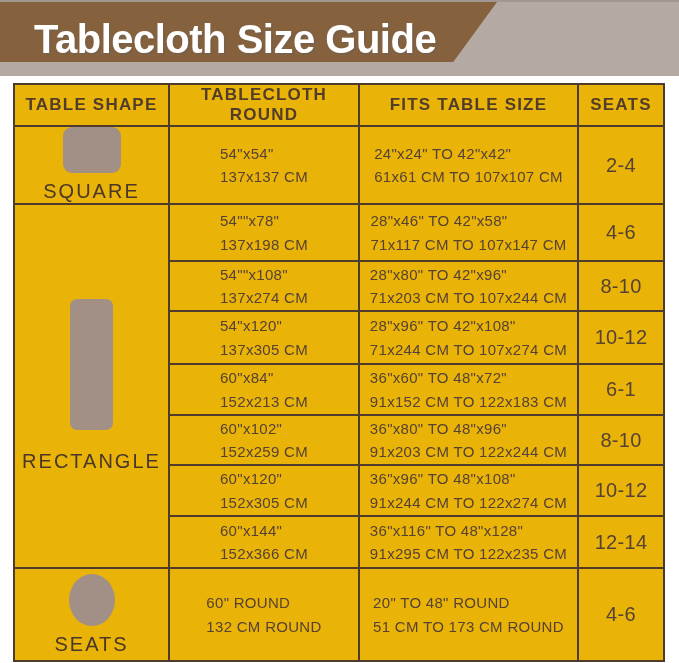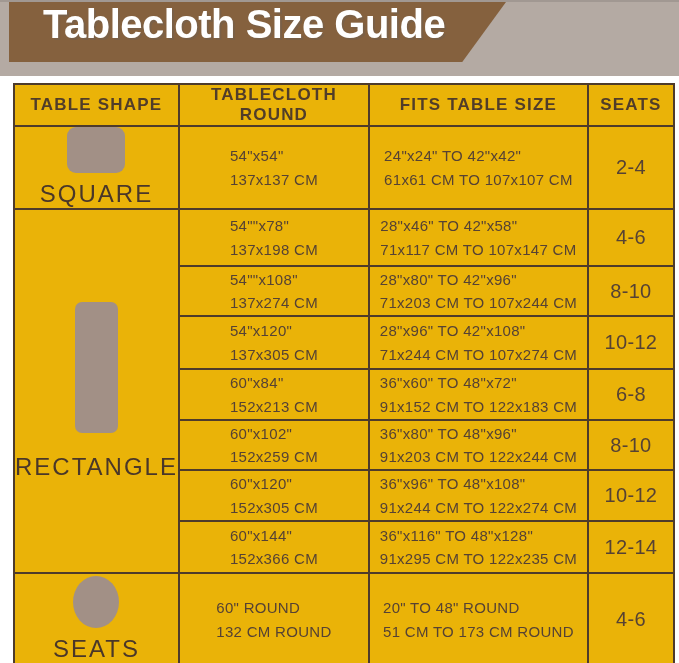--- a/index.html
+++ b/index.html
@@ -6,24 +6,24 @@
   body{
     width:679px;height:663px;overflow:hidden;background:#ffffff;
     font-family:"Liberation Sans", sans-serif;
   }
   
   .top-strip{
     position:relative;height:76px;background:#b4aaa3;
     border-top:2px solid #a19892;box-sizing:border-box;
   }
   .banner{
-    position:absolute;top:0;left:9px;width:497px;height:60px;
+    position:absolute;top:0;left:0;width:497px;height:60px;
     background:#85613e;
     clip-path:polygon(0 0,100% 0,91.2% 100%,0 100%);
-    display:flex;align-items:flex-start;padding-left:34px;box-sizing:border-box;
+    display:flex;align-items:flex-end;padding-left:34px;box-sizing:border-box;
   }
   .banner-title{
     color:#ffffff;font-size:40px;font-weight:bold;letter-spacing:-0.5px;
     text-shadow:2px 2px 0 rgba(105,95,85,0.40);
     white-space:nowrap;
   }
   
   .guide-table{
     border-collapse:collapse;margin:7px 0 4px 13px;background:#eab308;
     table-layout:fixed;
@@ -42,21 +42,21 @@
   
   .r-square{height:74px;}
   .r-rect{height:52px;}
   .r-round{height:93px;}
   
   .shape-cell{vertical-align:middle;}
   .shape{background:#a29086;margin:0 auto;}
   .shape-square{width:58px;height:46px;border-radius:9px;margin-bottom:7px;}
   .shape-rect{width:43px;height:131px;border-radius:7px;margin-bottom:20px;}
   .shape-round{width:46px;height:52px;border-radius:50%;margin-bottom:7px;}
-  .shape-label{font-size:24px;letter-spacing:2px;color:#4a3729;}
+  .shape-label{font-size:20px;letter-spacing:2px;color:#4a3729;}
 </style>
 </head>
 <body>
 
 <div class="top-strip">
   <div class="banner">
     <span class="banner-title">Tablecloth Size Guide</span>
   </div>
 </div>
 
@@ -153,21 +153,21 @@
         <div class="line">60"x84"</div>
         <div class="line">152x213 CM</div>
       </div>
     </td>
     <td class="cell-text">
       <div class="cell-left">
         <div class="line">36"x60" TO 48"x72"</div>
         <div class="line">91x152 CM TO 122x183 CM</div>
       </div>
     </td>
-    <td class="seats">6-8</td>
+    <td class="seats">6-1</td>
   </tr>
 
   <tr class="r-rect" style="height:50px">
     <td class="cell-text">
       <div class="cell-left">
         <div class="line">60"x102"</div>
         <div class="line">152x259 CM</div>
       </div>
     </td>
     <td class="cell-text">

